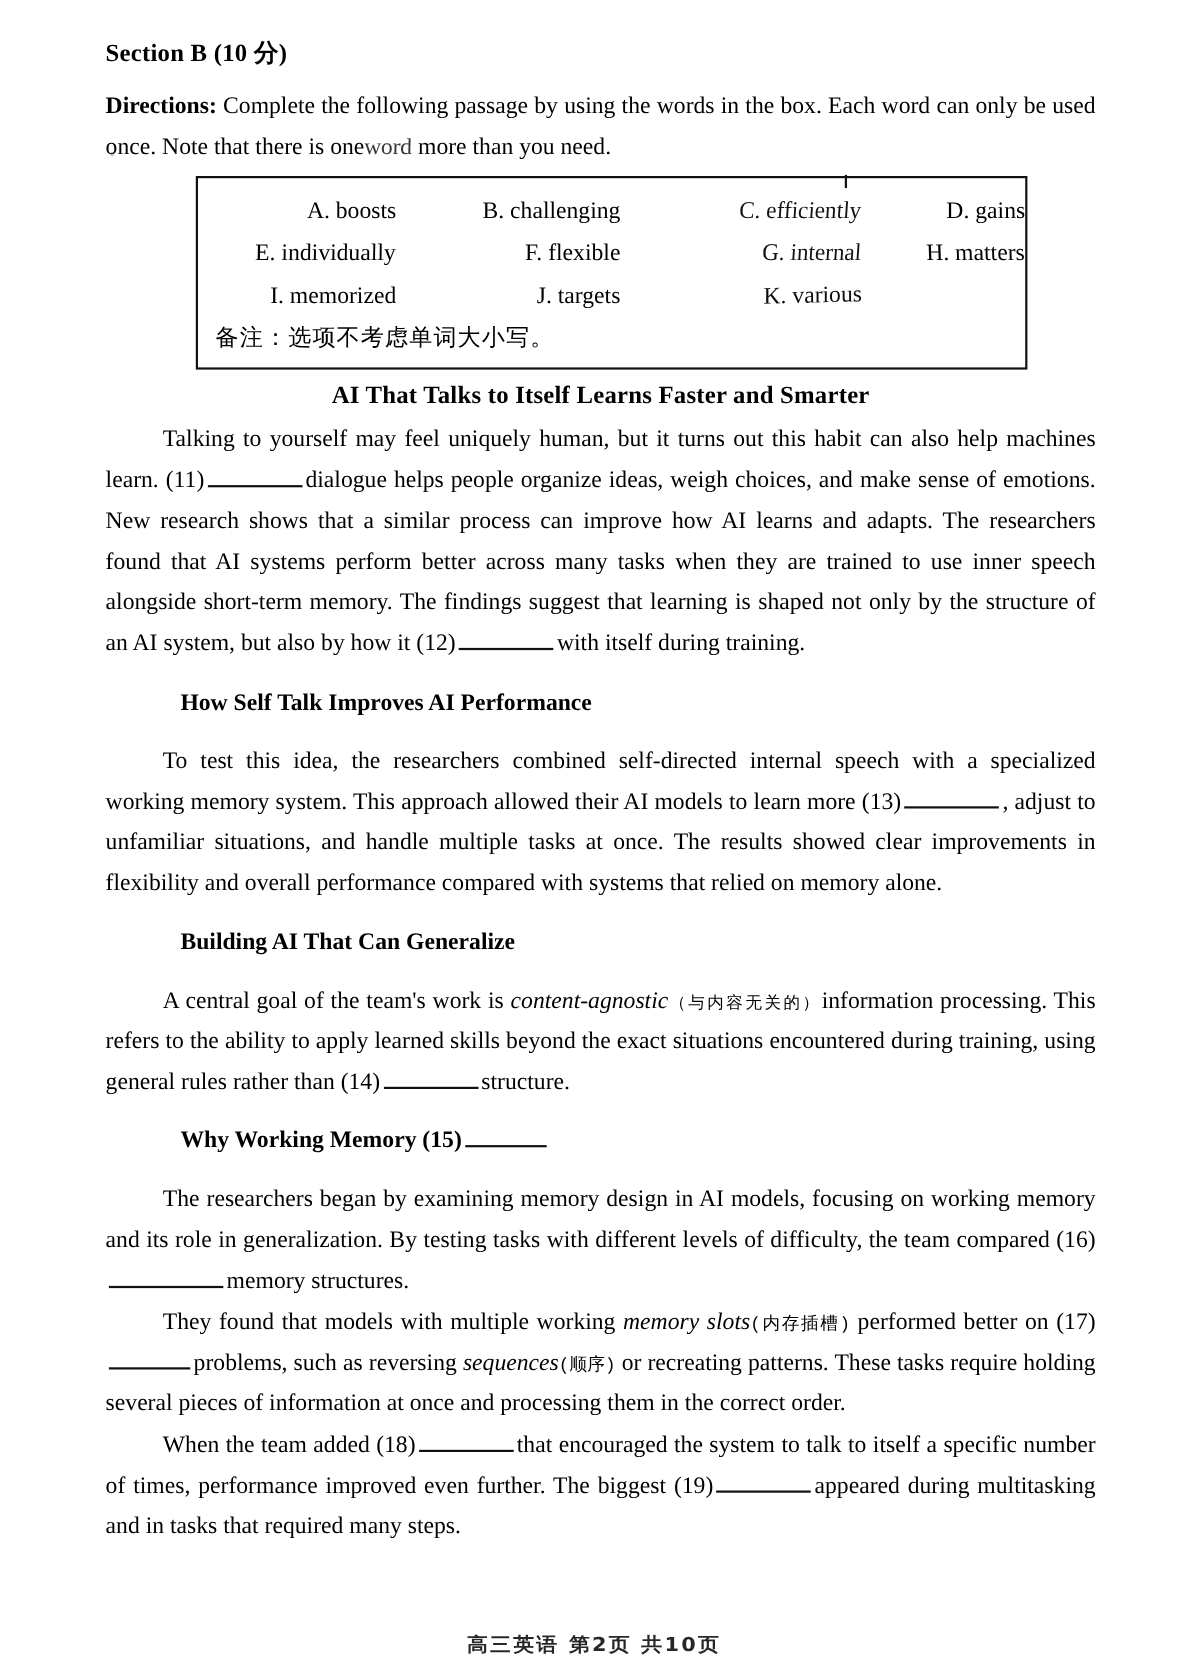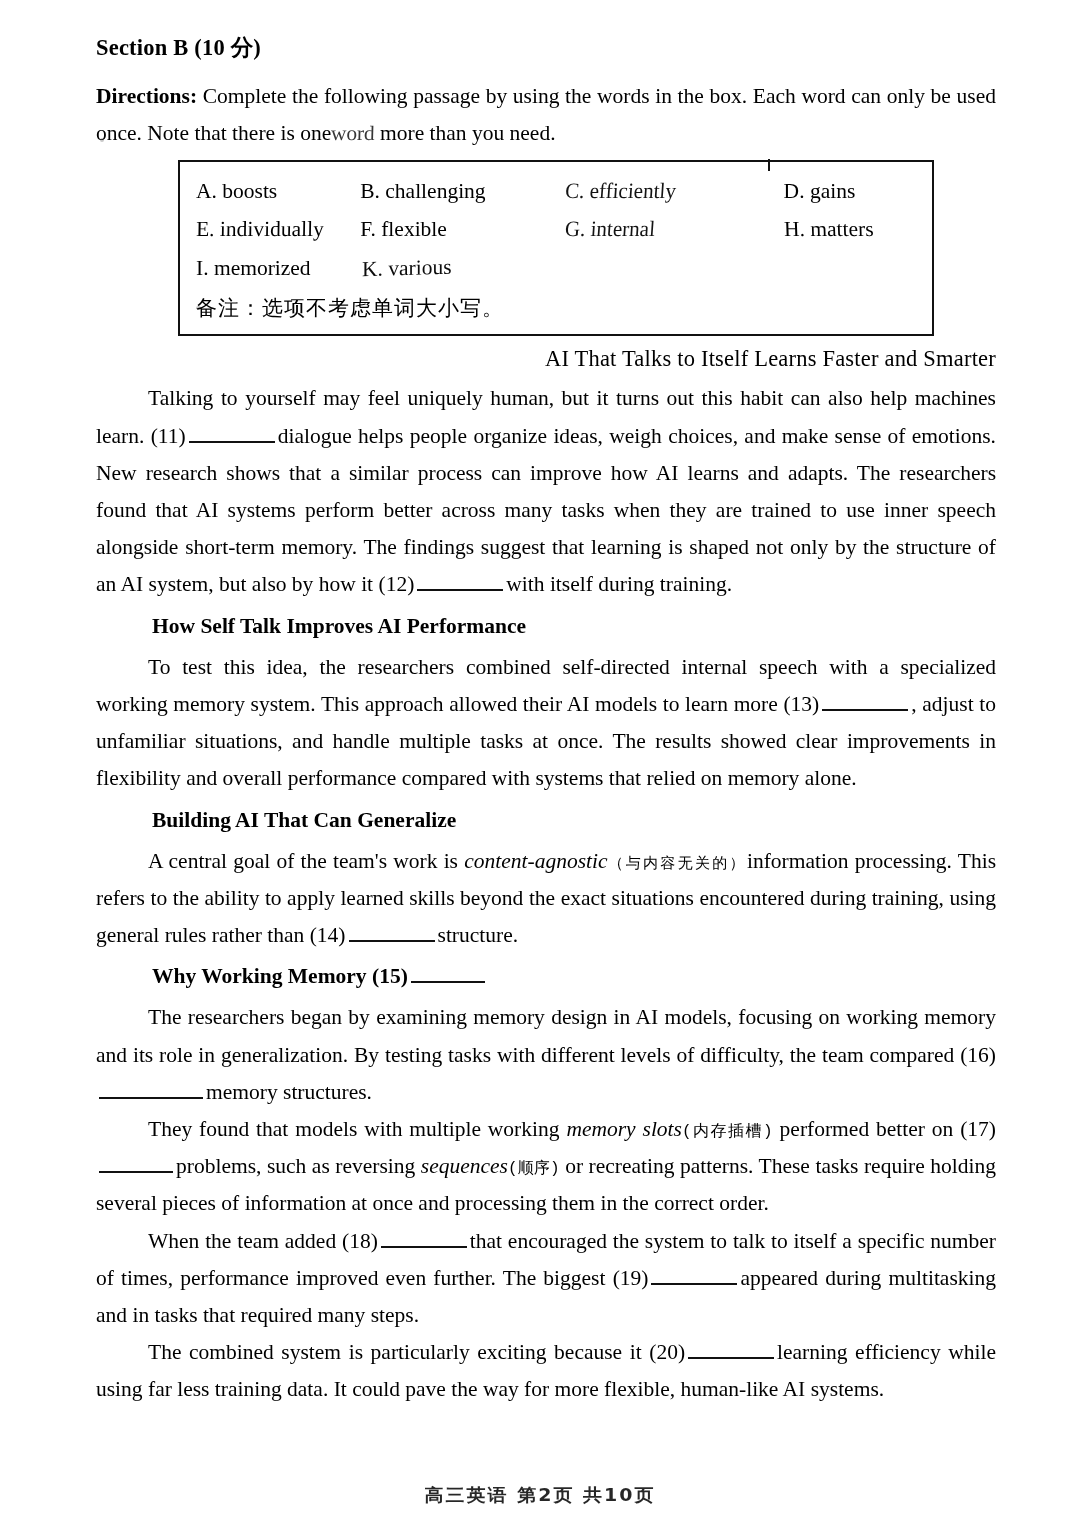--- a/index.html
+++ b/index.html
@@ -67,20 +67,21 @@
     border: 2.5px solid #111;
     padding: 10px 0 10px 16px;
     box-sizing: border-box;
     width: 100%;
   }
   .wb-row {
     display: flex;
     font-size: 21.5px;
     line-height: 1.78;
     white-space: nowrap;
+    text-align: right;
   }
   .wb-cell { }
   .wb-c1 { width: 166px; }
   .wb-c2 { width: 206px; }
   .wb-c3 { width: 222px; }
   .wb-c4 { width: 150px; }
   .wb-note {
     font-family: Liberation Sans, sans-serif;
     font-size: 21px;
     line-height: 1.6;
@@ -95,38 +96,38 @@
     height: 12px;
     background: #111;
   }
   .opt-skew-g { display:inline-block; transform: skewX(-4deg) scale(.98,1.02); opacity:.92; }
   .opt-skew-h { display:inline-block; transform: skewX(2deg); }
   .opt-skew-k { display:inline-block; transform: skewY(-1.5deg); opacity:.95; }
   .opt-skew-e { display:inline-block; transform: skewX(-1deg); }
 
   
   .article-title {
-    text-align: right;
-    font-weight: normal;
+    text-align: center;
+    font-weight: bold;
     font-size: 22.5px;
     margin: 10px 0 8px 0;
     letter-spacing: .2px;
   }
   p.body {
     font-size: 21.5px;
     line-height: 1.73;
     margin: 0;
     text-align: justify;
     text-justify: inter-word;
     text-indent: 52px;
   }
   h3.sub {
     font-size: 21.5px;
     font-weight: bold;
-    margin: 4px;
+    margin: 16px;
     line-height: 1.73;
     text-indent: 52px;
   }
   .blank {
     display: inline-block;
     border-bottom: 2px solid #111;
     vertical-align: baseline;
     margin: 0 3px;
     height: 1.05em;
   }
@@ -199,20 +200,21 @@
 
         <div class="wb-row">
           <div class="wb-cell wb-c1"><span class="opt-skew-e">E. individually</span></div>
           <div class="wb-cell wb-c2">F. flexible</div>
           <div class="wb-cell wb-c3"><span class="opt-skew-g">G. internal</span></div>
           <div class="wb-cell wb-c4"><span class="opt-skew-h">H. matters</span></div>
         </div>
 
         <div class="wb-row">
           <div class="wb-cell wb-c1">I. memorized</div>
+          <div class="wb-cell wb-c2">J. targets</div>
           <div class="wb-cell wb-c3"><span class="opt-skew-k">K. various</span></div>
           <div class="wb-cell wb-c4"></div>
         </div>
 
         <div class="wb-note">备注：选项不考虑单词大小写。</div>
       </div>
     </div>
 
     <div class="article-title">AI That Talks to Itself Learns Faster and Smarter</div>
 
@@ -227,19 +229,18 @@
     <p class="body"><span>A central goal of the team's work is</span> <em class="term">content-agnostic</em><span class="zh">（与内容无关的）</span><span>information processing. This refers to the ability to apply learned skills beyond the exact situations encountered during training, using general rules rather than (14)</span><span class="blank b-md"></span><span>structure.</span></p>
 
     <h3 class="sub"><span>Why Working Memory (15)</span><span class="blank b-sm"></span></h3>
 
     <p class="body"><span>The researchers began by examining memory design in AI models, focusing on working memory and its role in generalization. By testing tasks with different levels of difficulty, the team compared (16)</span><span class="blank b-lg"></span><span>memory structures.</span></p>
 
     <p class="body"><span>They found that models with multiple working</span> <em class="term">memory slots</em><span class="zh-tight">(内存插槽)</span> <span>performed better on (17)</span><span class="blank b-sm"></span><span>problems, such as reversing</span> <em class="term">sequences</em><span class="zh-tight">(顺序)</span> <span>or recreating patterns. These tasks require holding several pieces of information at once and processing them in the correct order.</span></p>
 
     <p class="body"><span>When the team added (18)</span><span class="blank b-md"></span><span>that encouraged the system to talk to itself a specific number of times, performance improved even further. The biggest (19)</span><span class="blank b-md"></span><span>appeared during multitasking and in tasks that required many steps.</span></p>
 
-    <p class="body"><span>The combined system is particularly exciting because it (20)</span><span class="blank b-md"></span><span>learning efficiency while using far less training data. It could pave the way for more flexible, human-like AI systems.</span></p>
 
   </div>
 
   <div class="footer">高三英语 第2页 共10页</div>
 
 </div>
 
 </body></html>

